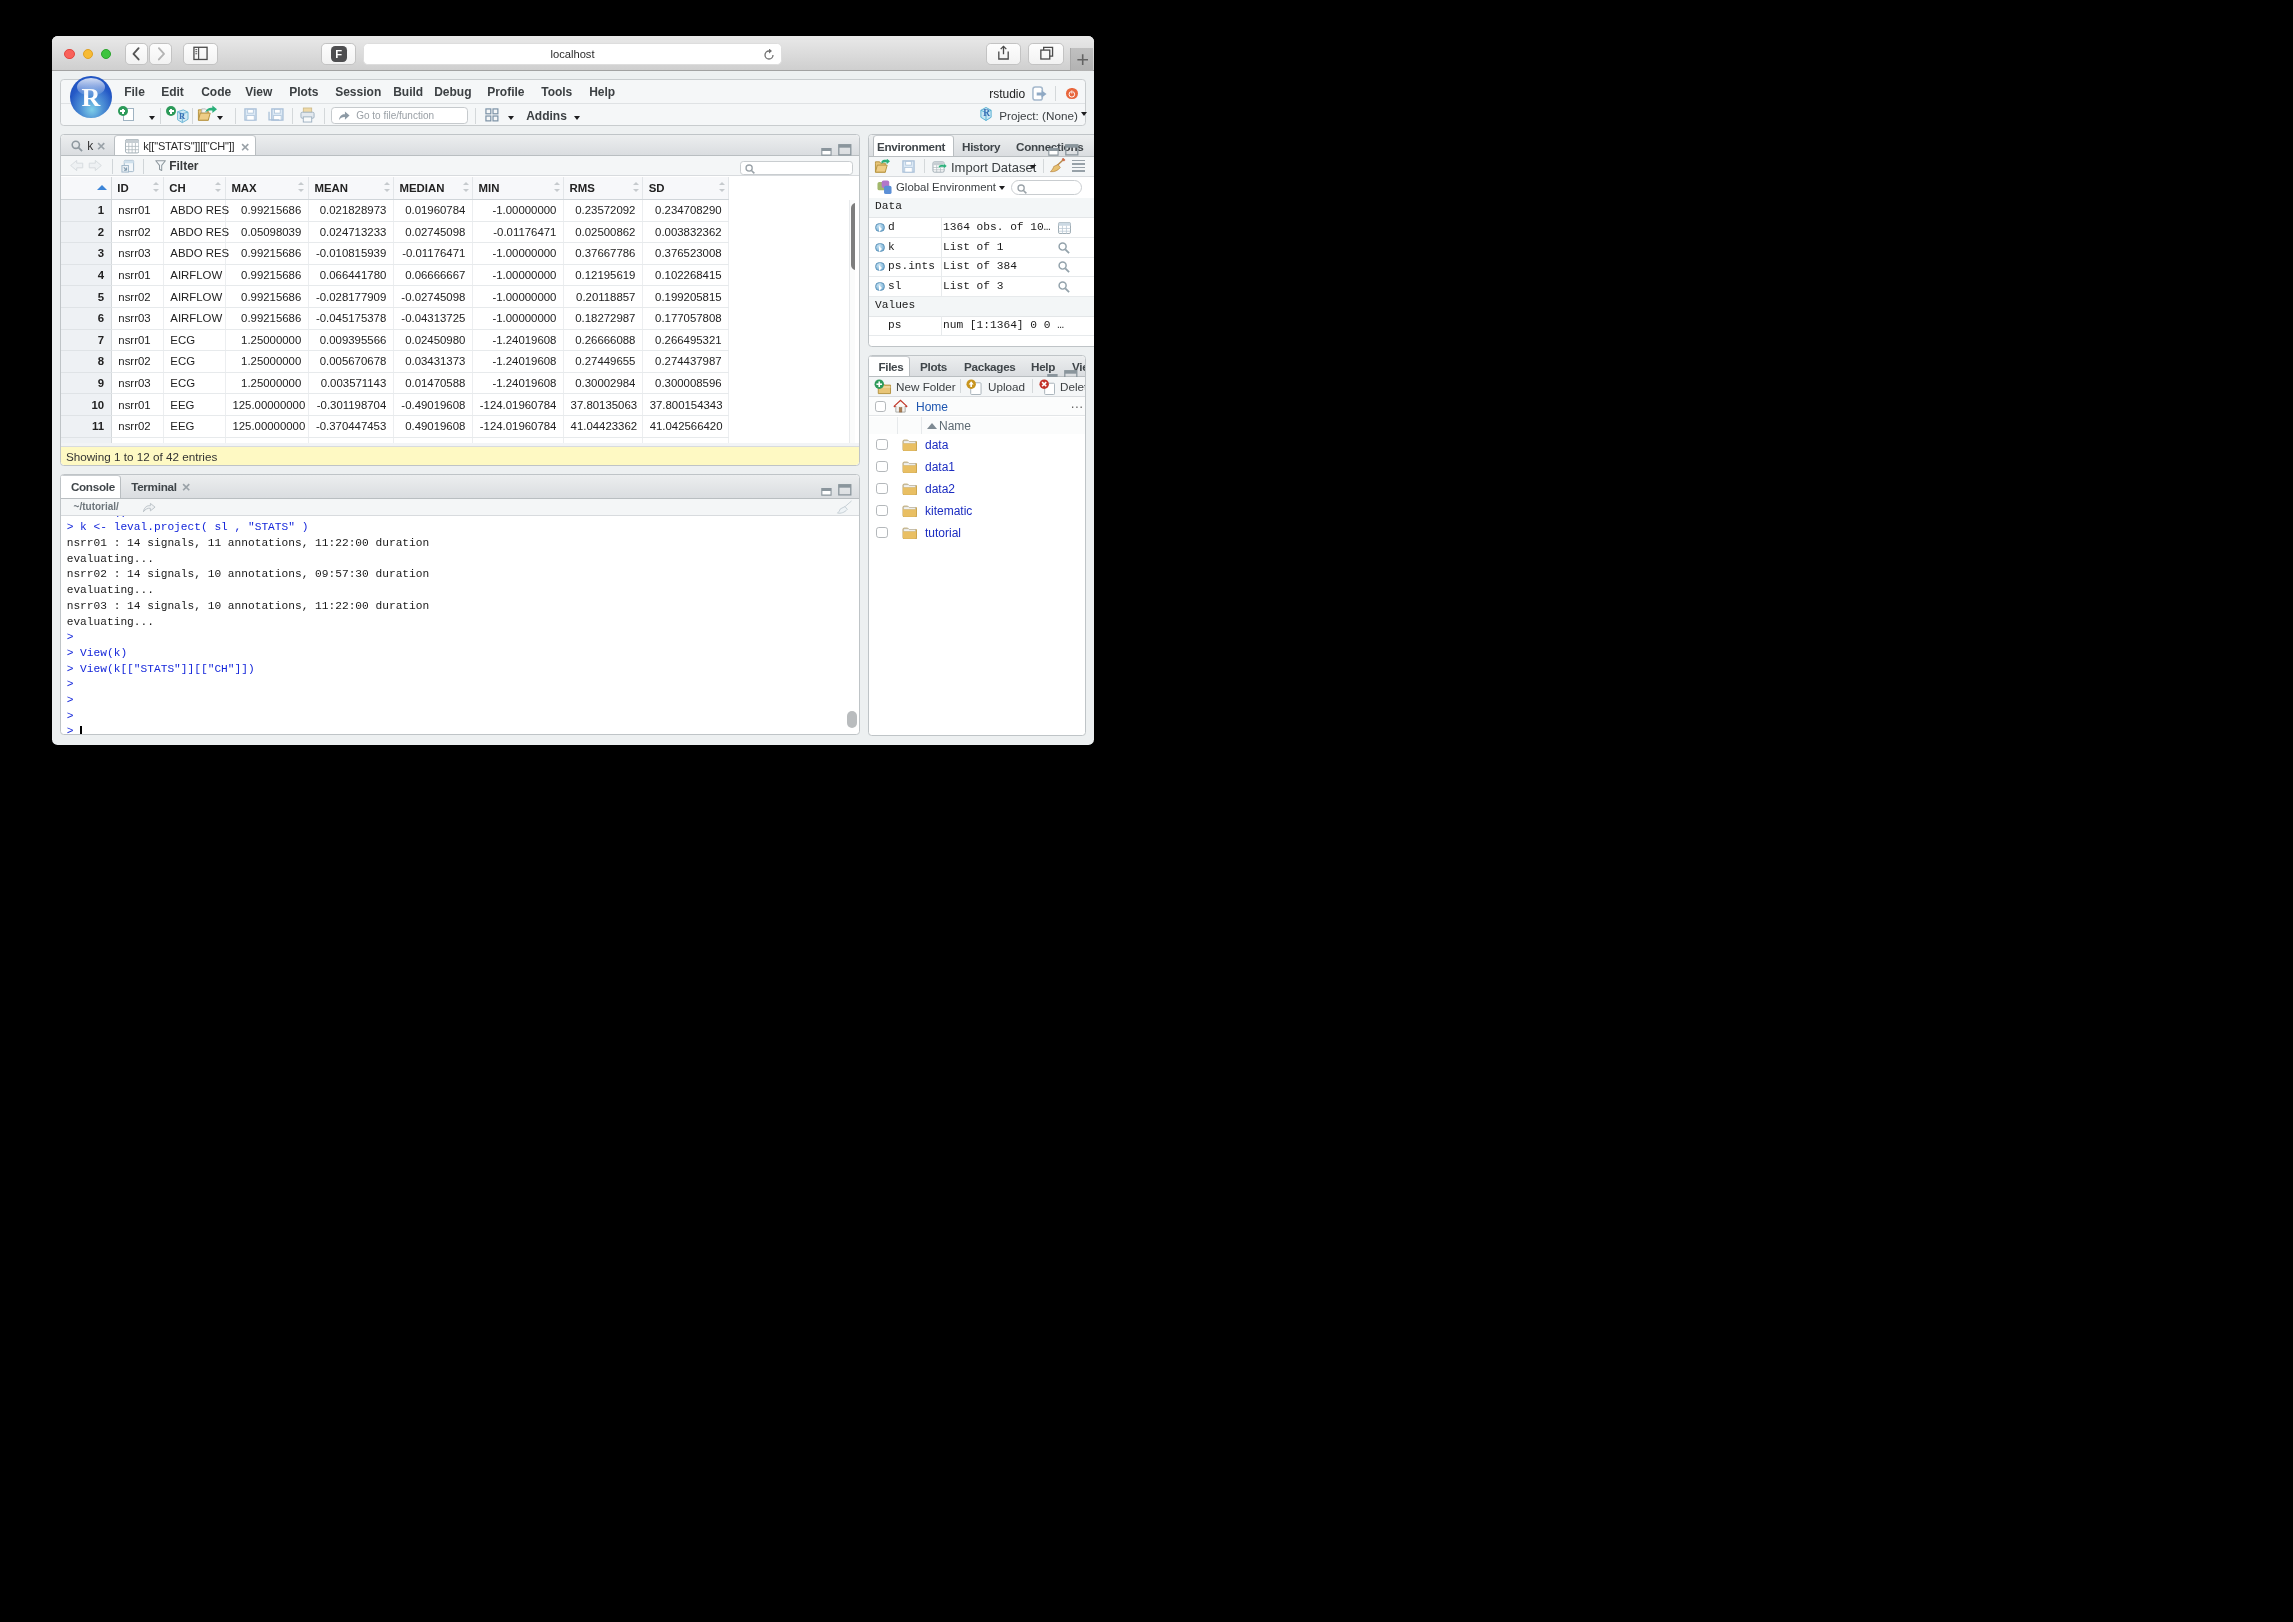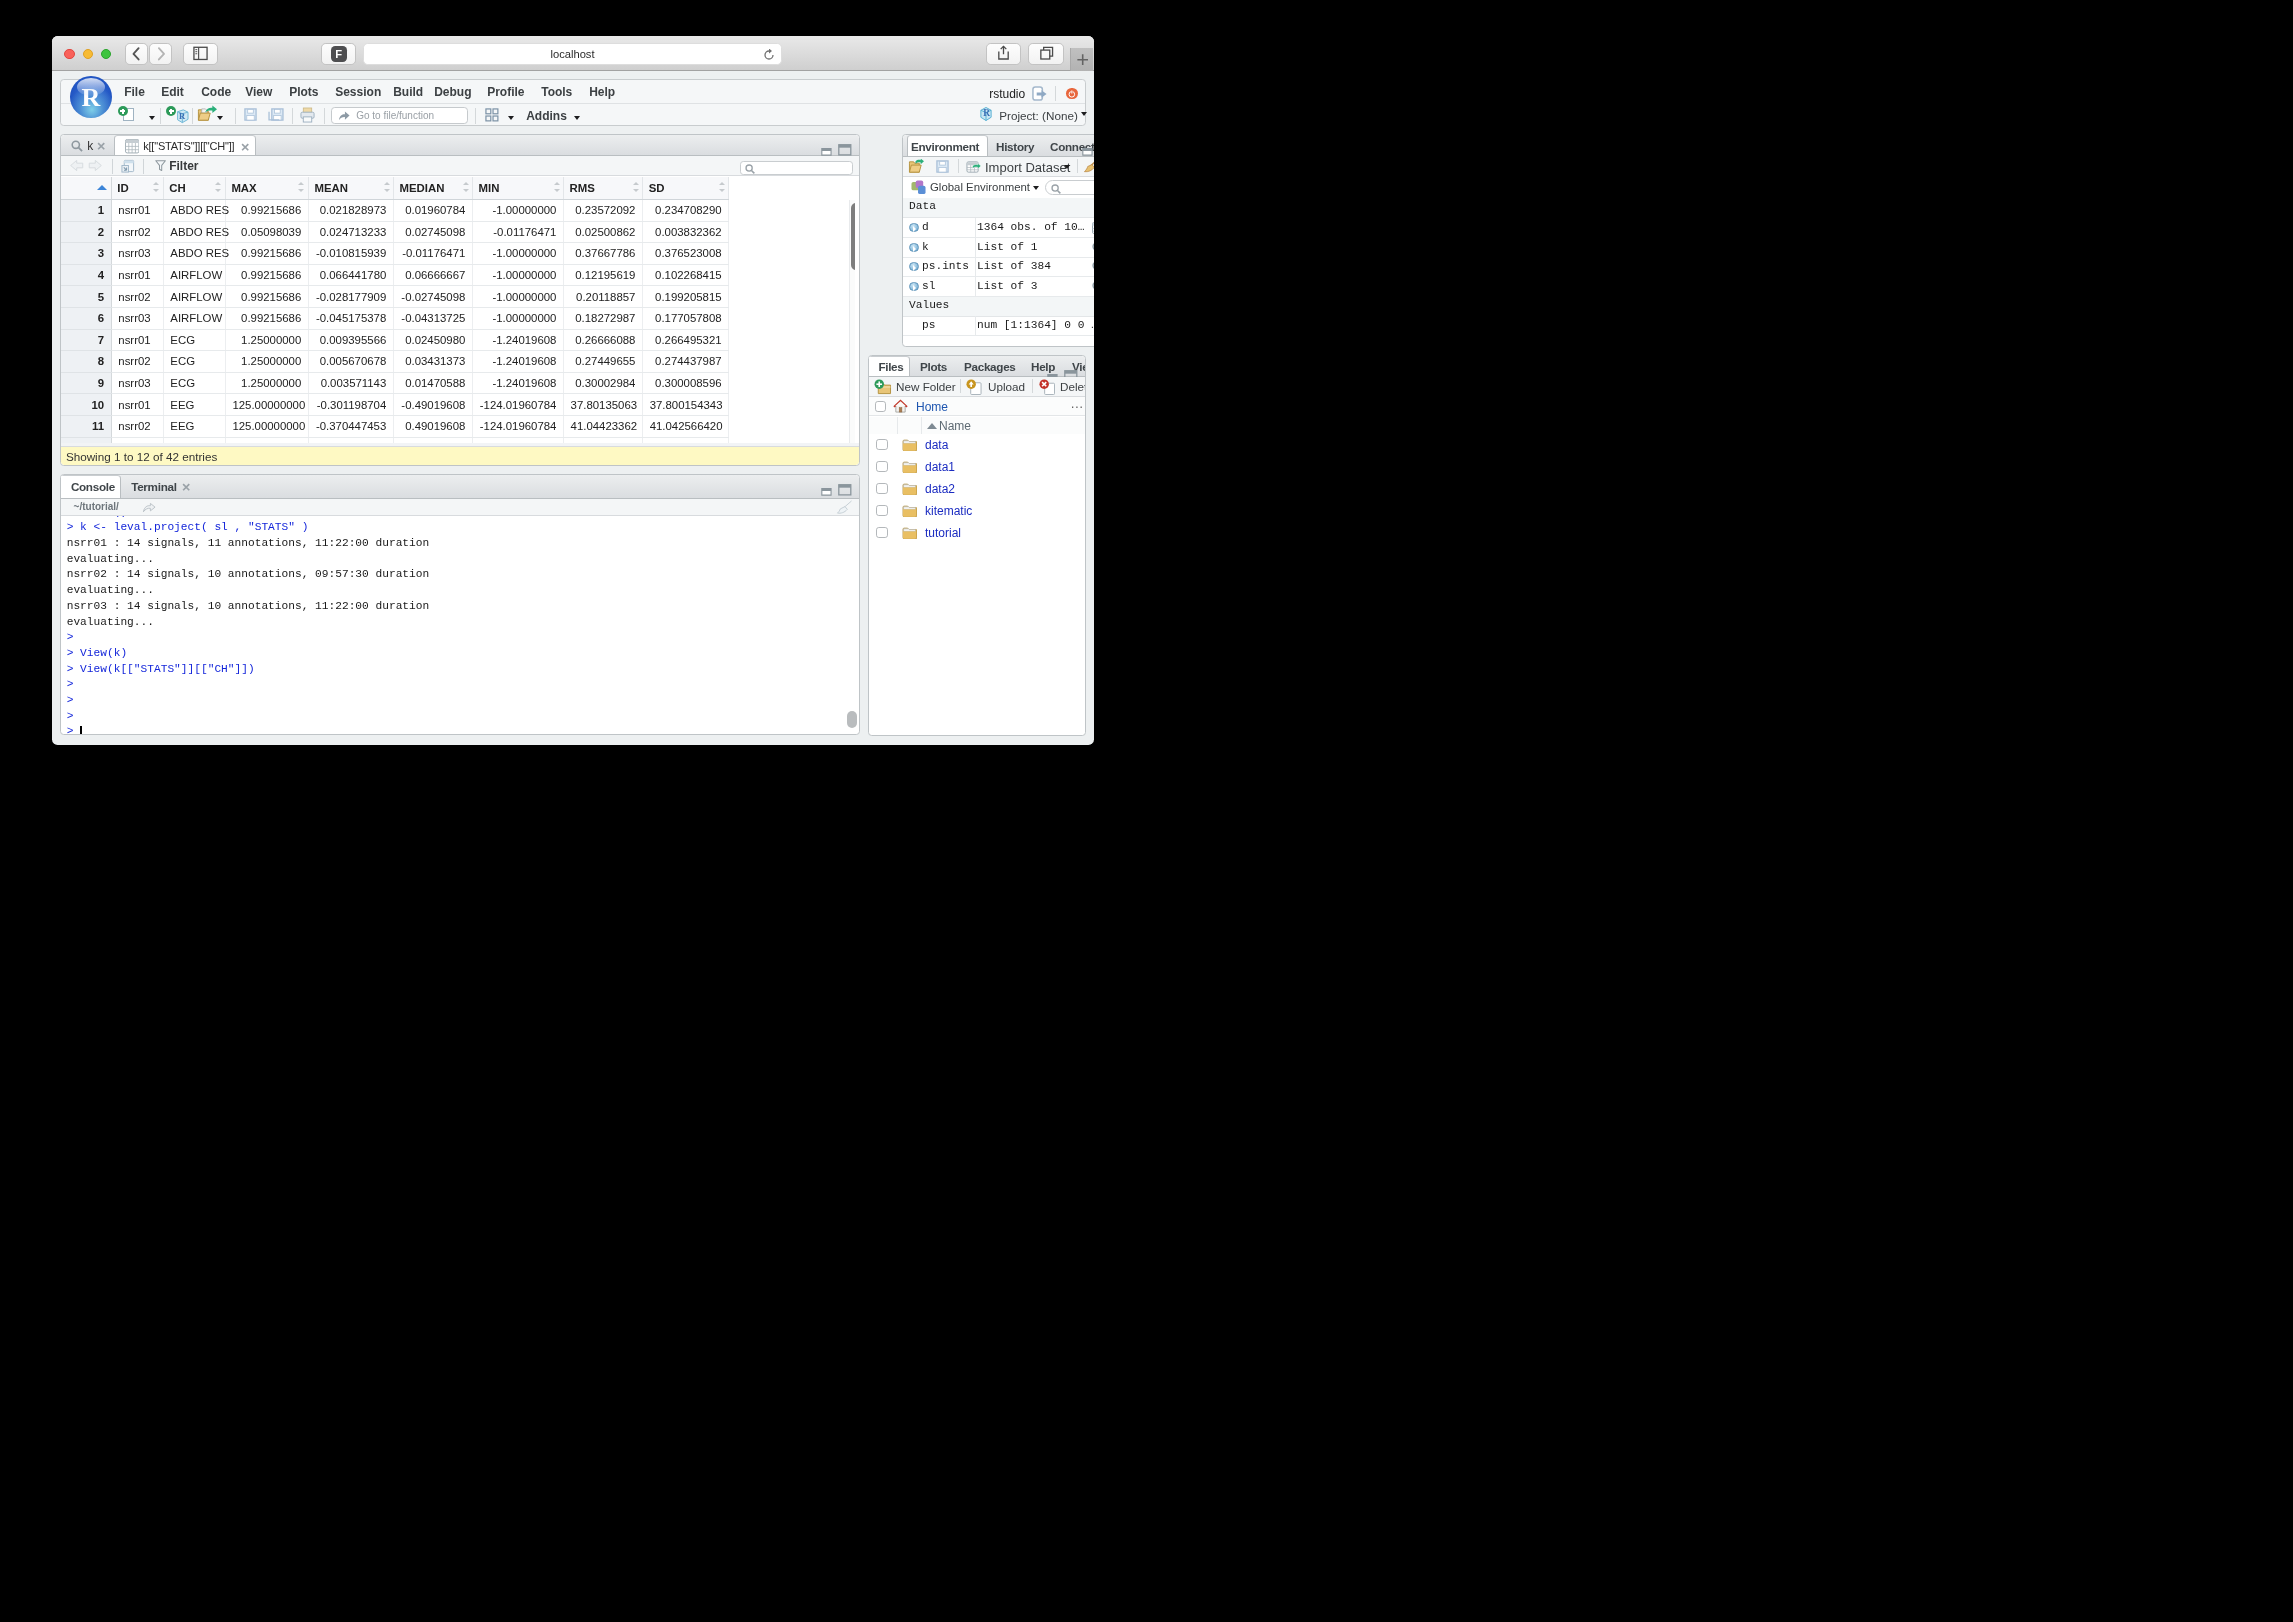--- a/index.html
+++ b/index.html
@@ -56,21 +56,21 @@
 
 
 #consolepane { left:8.2px; top:438px; width:800px; height:261px; }
 #consoletabs { height:24px; }
 #consoleloc { position:absolute; left:0; top:24px; width:100%; height:17px; background:#f4f6f7; border-bottom:0.9px solid #d8dbde; font-size:11.2px; font-weight:bold; color:#6d757b; }
 #consoletext { position:absolute; left:0; top:41px; width:794px; height:220px; overflow:hidden; font-family:"Liberation Mono",monospace; font-size:11.2px; line-height:15.7px; white-space:pre; }
 #consoletext .in { color:#1325da; }
 #consoletext .out { color:#1a1a1a; }
 
 
-#envpane { left:816px; top:98px; width:248px; height:213px;margin-left:34px; }
+#envpane { left:816px; top:98px; width:248px; height:213px; }
 #envtabs { height:22px; }
 #filespane { left:816px; top:319px; width:218px; height:381px; }
 #filestabs { height:21px; }
 
 .mono { font-family:"Liberation Mono",monospace; }
 .envrow { position:absolute; left:0; width:100%; height:20px; border-bottom:0.9px solid #e7eaec; font-family:"Liberation Mono",monospace; font-size:11.2px; color:#1a1a1a; }
 .envrow .exp { position:absolute; left:5.9px; top:4.7px; width:9.8px; height:9.8px; border-radius:50%; background:radial-gradient(circle at 40% 32%, #cfe7f5, #8dbede 60%, #6ba3c9); border:0.9px solid #5e94ba; }
 .envrow .exp:after { content:""; position:absolute; left:3.3px; top:1.9px; border-left:3.7px solid #fff; border-top:3px solid transparent; border-bottom:3px solid transparent; }
 .envrow .nm { position:absolute; left:19px; top:2.8px; }
 .envrow .vl { position:absolute; left:74px; top:2.8px; }

